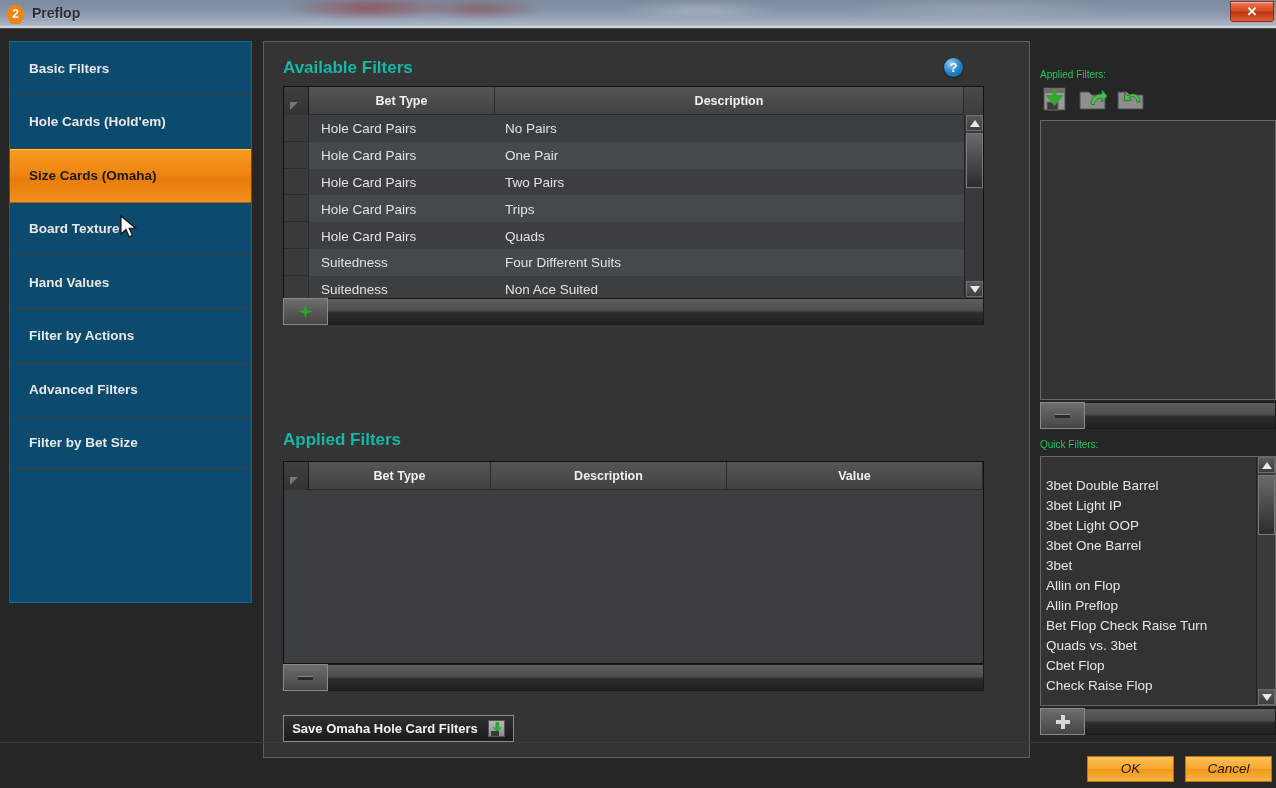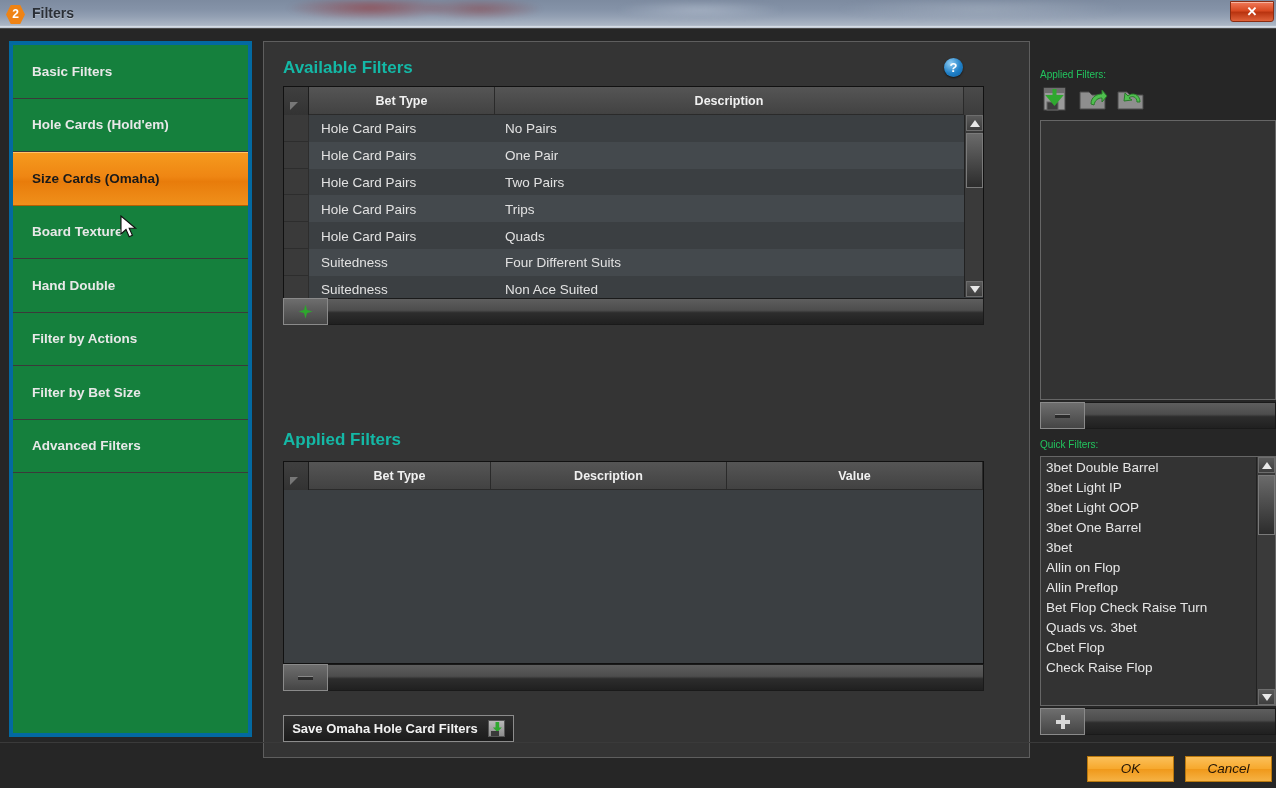--- a/index.html
+++ b/index.html
@@ -51,23 +51,23 @@
 
   
   .winbody {
     position: absolute; left: 0; top: 28px; width: 1276px; height: 760px;
     background: #262626;
     border-top: 1px solid #4b4b4b;
   }
 
   
   .sidebar {
-    position: absolute; left: 9px; top: 12px; width: 243px; height: 696px;
-    background: #15803d;
-    border: 4px solid #0369a1;
+    position: absolute; left: 9px; top: 12px; width: 243px; height: 562px;
+    background: #0c4a6e;
+    border: 1px solid #0369a1;
   }
   .side-item {
     height: 53.5px; display: flex; align-items: center;
     padding-left: 19px;
     font-size: 13.5px; font-weight: bold; color: #e8e8e8;
     border-bottom: 1px solid #3a3a3a;
     cursor: pointer;
   }
   .side-item.selected {
     background: linear-gradient(180deg, #f59a1e 0%, #ef8613 45%, #e87c0b 55%, #f0901b 100%);
@@ -220,50 +220,50 @@
   
   .cursor { position: absolute; left: 120px; top: 186px; width: 18px; height: 26px; pointer-events: none; }
 </style>
 </head>
 <body>
 
 <div class="titlebar">
   <div class="glassblur"></div>
   <div class="bottomline"></div>
   <div class="app-badge">2</div>
-  <div class="app-title">Filters</div>
+  <div class="app-title">Preflop</div>
   <div class="close-btn">✕</div>
 </div>
 
 <div class="winbody">
 
   <div class="sidebar" id="sidebar">
       <div class="side-item">
         <span>Basic Filters</span>
       </div>
       <div class="side-item">
         <span>Hole Cards (Hold'em)</span>
       </div>
       <div class="side-item selected">
         <span>Size Cards (Omaha)</span>
       </div>
       <div class="side-item">
         <span>Board Texture</span>
       </div>
       <div class="side-item">
-        <span>Hand Double</span>
+        <span>Hand Values</span>
       </div>
       <div class="side-item">
         <span>Filter by Actions</span>
       </div>
       <div class="side-item">
+        <span>Advanced Filters</span>
+      </div>
+      <div class="side-item">
         <span>Filter by Bet Size</span>
-      </div>
-      <div class="side-item">
-        <span>Advanced Filters</span>
       </div>
     </div>
 
   <div class="center">
 
     <div class="sect-title" style="left:19px; top:16px;">Available Filters</div>
     <div class="help-icon" style="left:680px; top:16px;">?</div>
 
     <div class="grid-wrap" style="left:19px; top:44px; width:701px; height:212px;">
       <div class="grid-head">
@@ -385,21 +385,21 @@
     <div class="hstrip" style="position:relative; top:0; margin-top:2px; width:236px;">
       <div class="corner-btn">
         <span class="minus-glyph"></span>
       </div>
       <div class="hbar"></div>
     </div>
 
     <div class="rp-label" style="margin-top:10px;">Quick Filters:</div>
 
     <div class="rp-listbox" style="height:250px; overflow:hidden;">
-      <div id="qf-list" style="position:absolute; left:0; top:0; right:19px;">
+      <div id="qf-list" style="position:absolute; left:0; top:18px; right:19px;">
           <div class="rp-item">3bet Double Barrel</div>
           <div class="rp-item">3bet Light IP</div>
           <div class="rp-item">3bet Light OOP</div>
           <div class="rp-item">3bet One Barrel</div>
           <div class="rp-item">3bet</div>
           <div class="rp-item">Allin on Flop</div>
           <div class="rp-item">Allin Preflop</div>
           <div class="rp-item">Bet Flop Check Raise Turn</div>
           <div class="rp-item">Quads vs. 3bet</div>
           <div class="rp-item">Cbet Flop</div>

